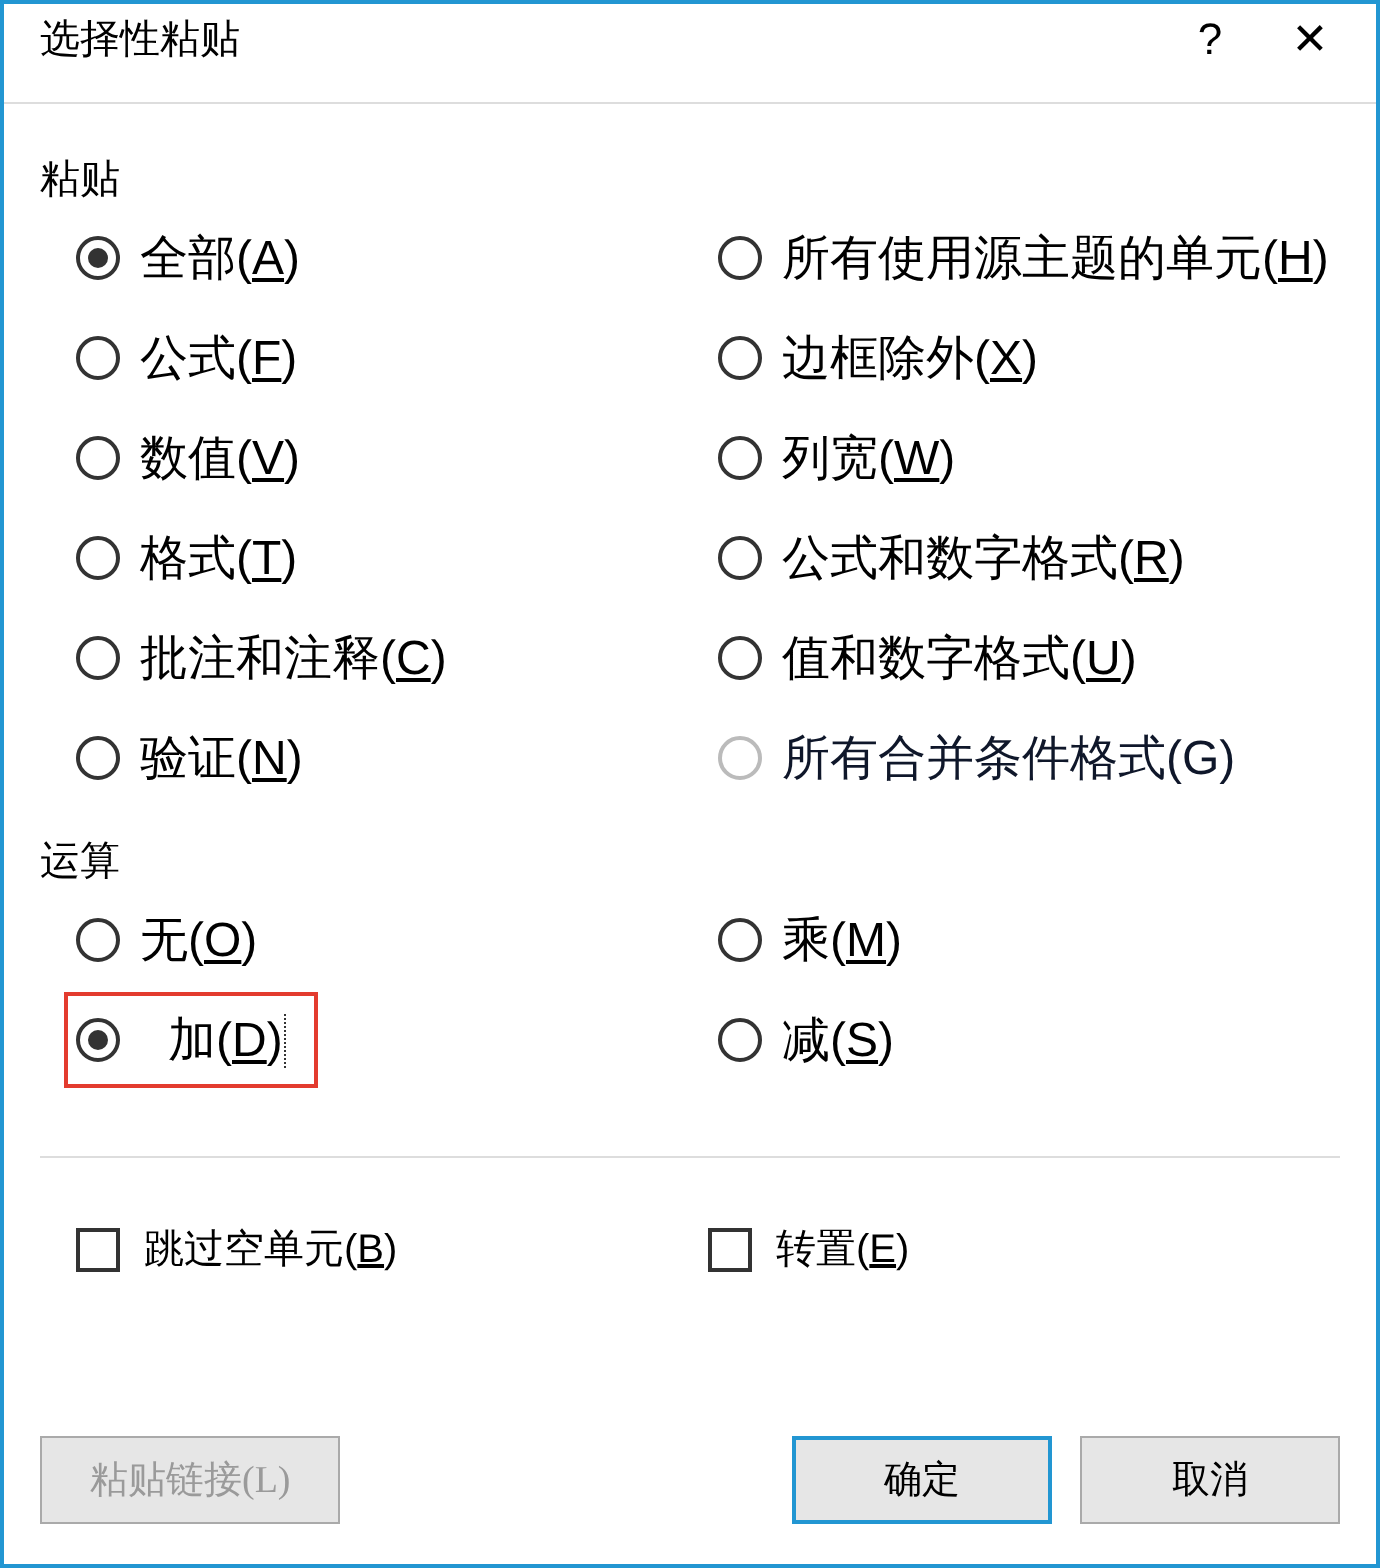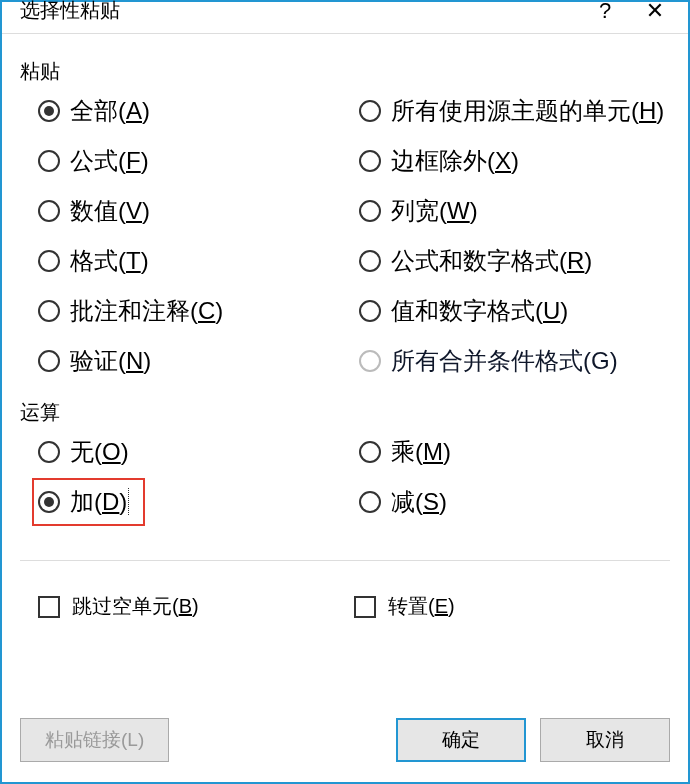--- a/index.html
+++ b/index.html
@@ -12,21 +12,21 @@
   }
   .dialog {
     width: 690px;
     height: 784px;
     border: 2px solid #2296d2;
     background: #fff;
     display: flex;
     flex-direction: column;
   }
   .titlebar {
-    height: 32px;
+    height: 50px;
     border-bottom: 1px solid #ddd;
     display: flex;
     align-items: center;
     padding: 0 8px 14px 18px;
   }
   .titlebar .title {
     flex: 1;
     font-size: 20px;
   }
   .titlebar .btn {
@@ -85,21 +85,21 @@
     height: 10px;
     background: #333;
     border-radius: 50%;
   }
   .highlighted {
     border: 2px solid #e33b2e;
     padding: 6px 14px 6px 4px;
     margin: -8px -16px -8px -6px;
     display: inline-flex;
     align-items: center;
-    gap: 10px;
+    gap: 24px;
   }
   .dotted-cursor {
     border-right: 1px dotted #333;
     padding-right: 1px;
   }
   .checkbox-row {
     display: grid;
     grid-template-columns: 1fr 1fr;
     padding-left: 18px;
     margin-top: 20px;
@@ -129,20 +129,21 @@
     height: 44px;
     padding: 0 24px;
     border: 1px solid #aaa;
     background: #e6e6e6;
     font-size: 19px;
     display: flex;
     align-items: center;
     justify-content: center;
     cursor: pointer;
     min-width: 130px;
+    font-family: Liberation Serif, serif;
   }
   .dlg-button.disabled {
     color: #9a9a9a;
     cursor: default;
   }
   .dlg-button.primary {
     border: 2px solid #2296d2;
     background: #e6e6e6;
   }
   u { text-decoration: underline; }

